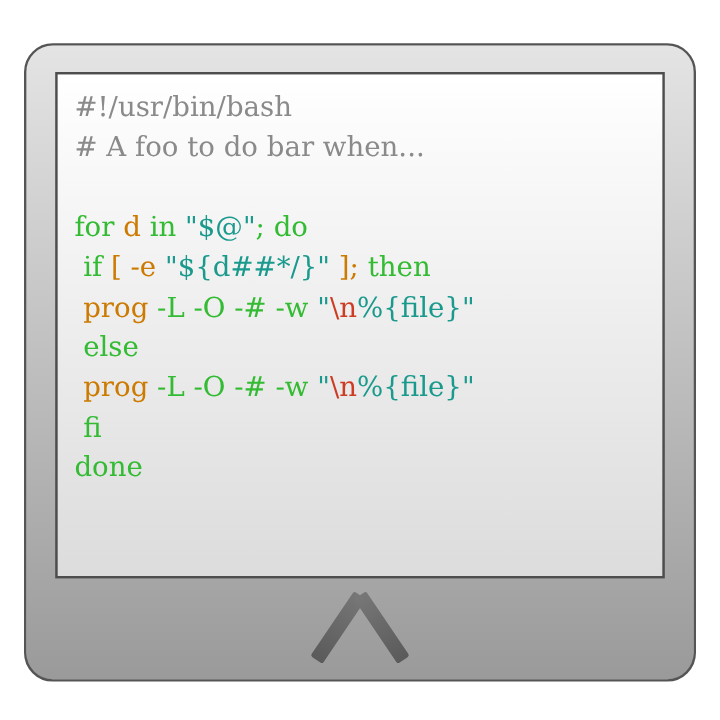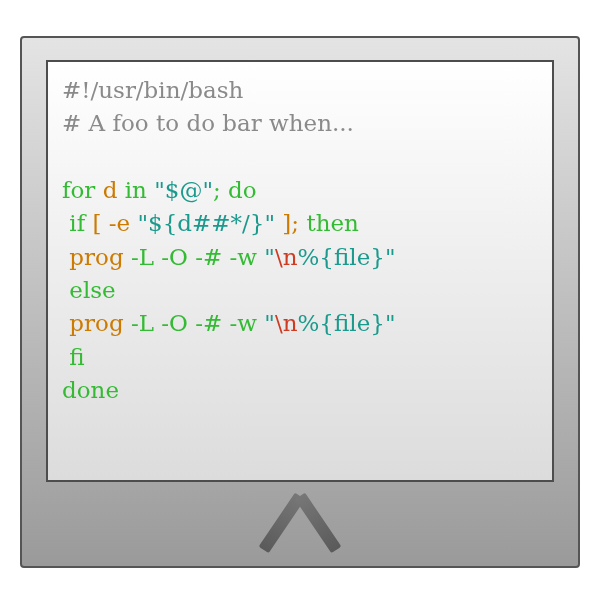--- a/index.html
+++ b/index.html
@@ -10,21 +10,21 @@
     background: #ffffff;
     font-family: "DejaVu Serif", Georgia, serif;
     overflow: hidden;
   }
   .monitor {
     position: absolute;
     left: 20px;
     top: 36px;
     width: 560px;
     height: 532px;
-    border-radius: 4px;
+    border-radius: 24px;
     background: linear-gradient(to bottom, #e4e4e4 0%, #9a9a9a 100%);
     border: 2px solid #555555;
     box-sizing: border-box;
   }
   .screen {
     position: absolute;
     left: 24px;
     top: 22px;
     right: 24px;
     height: 422px;

